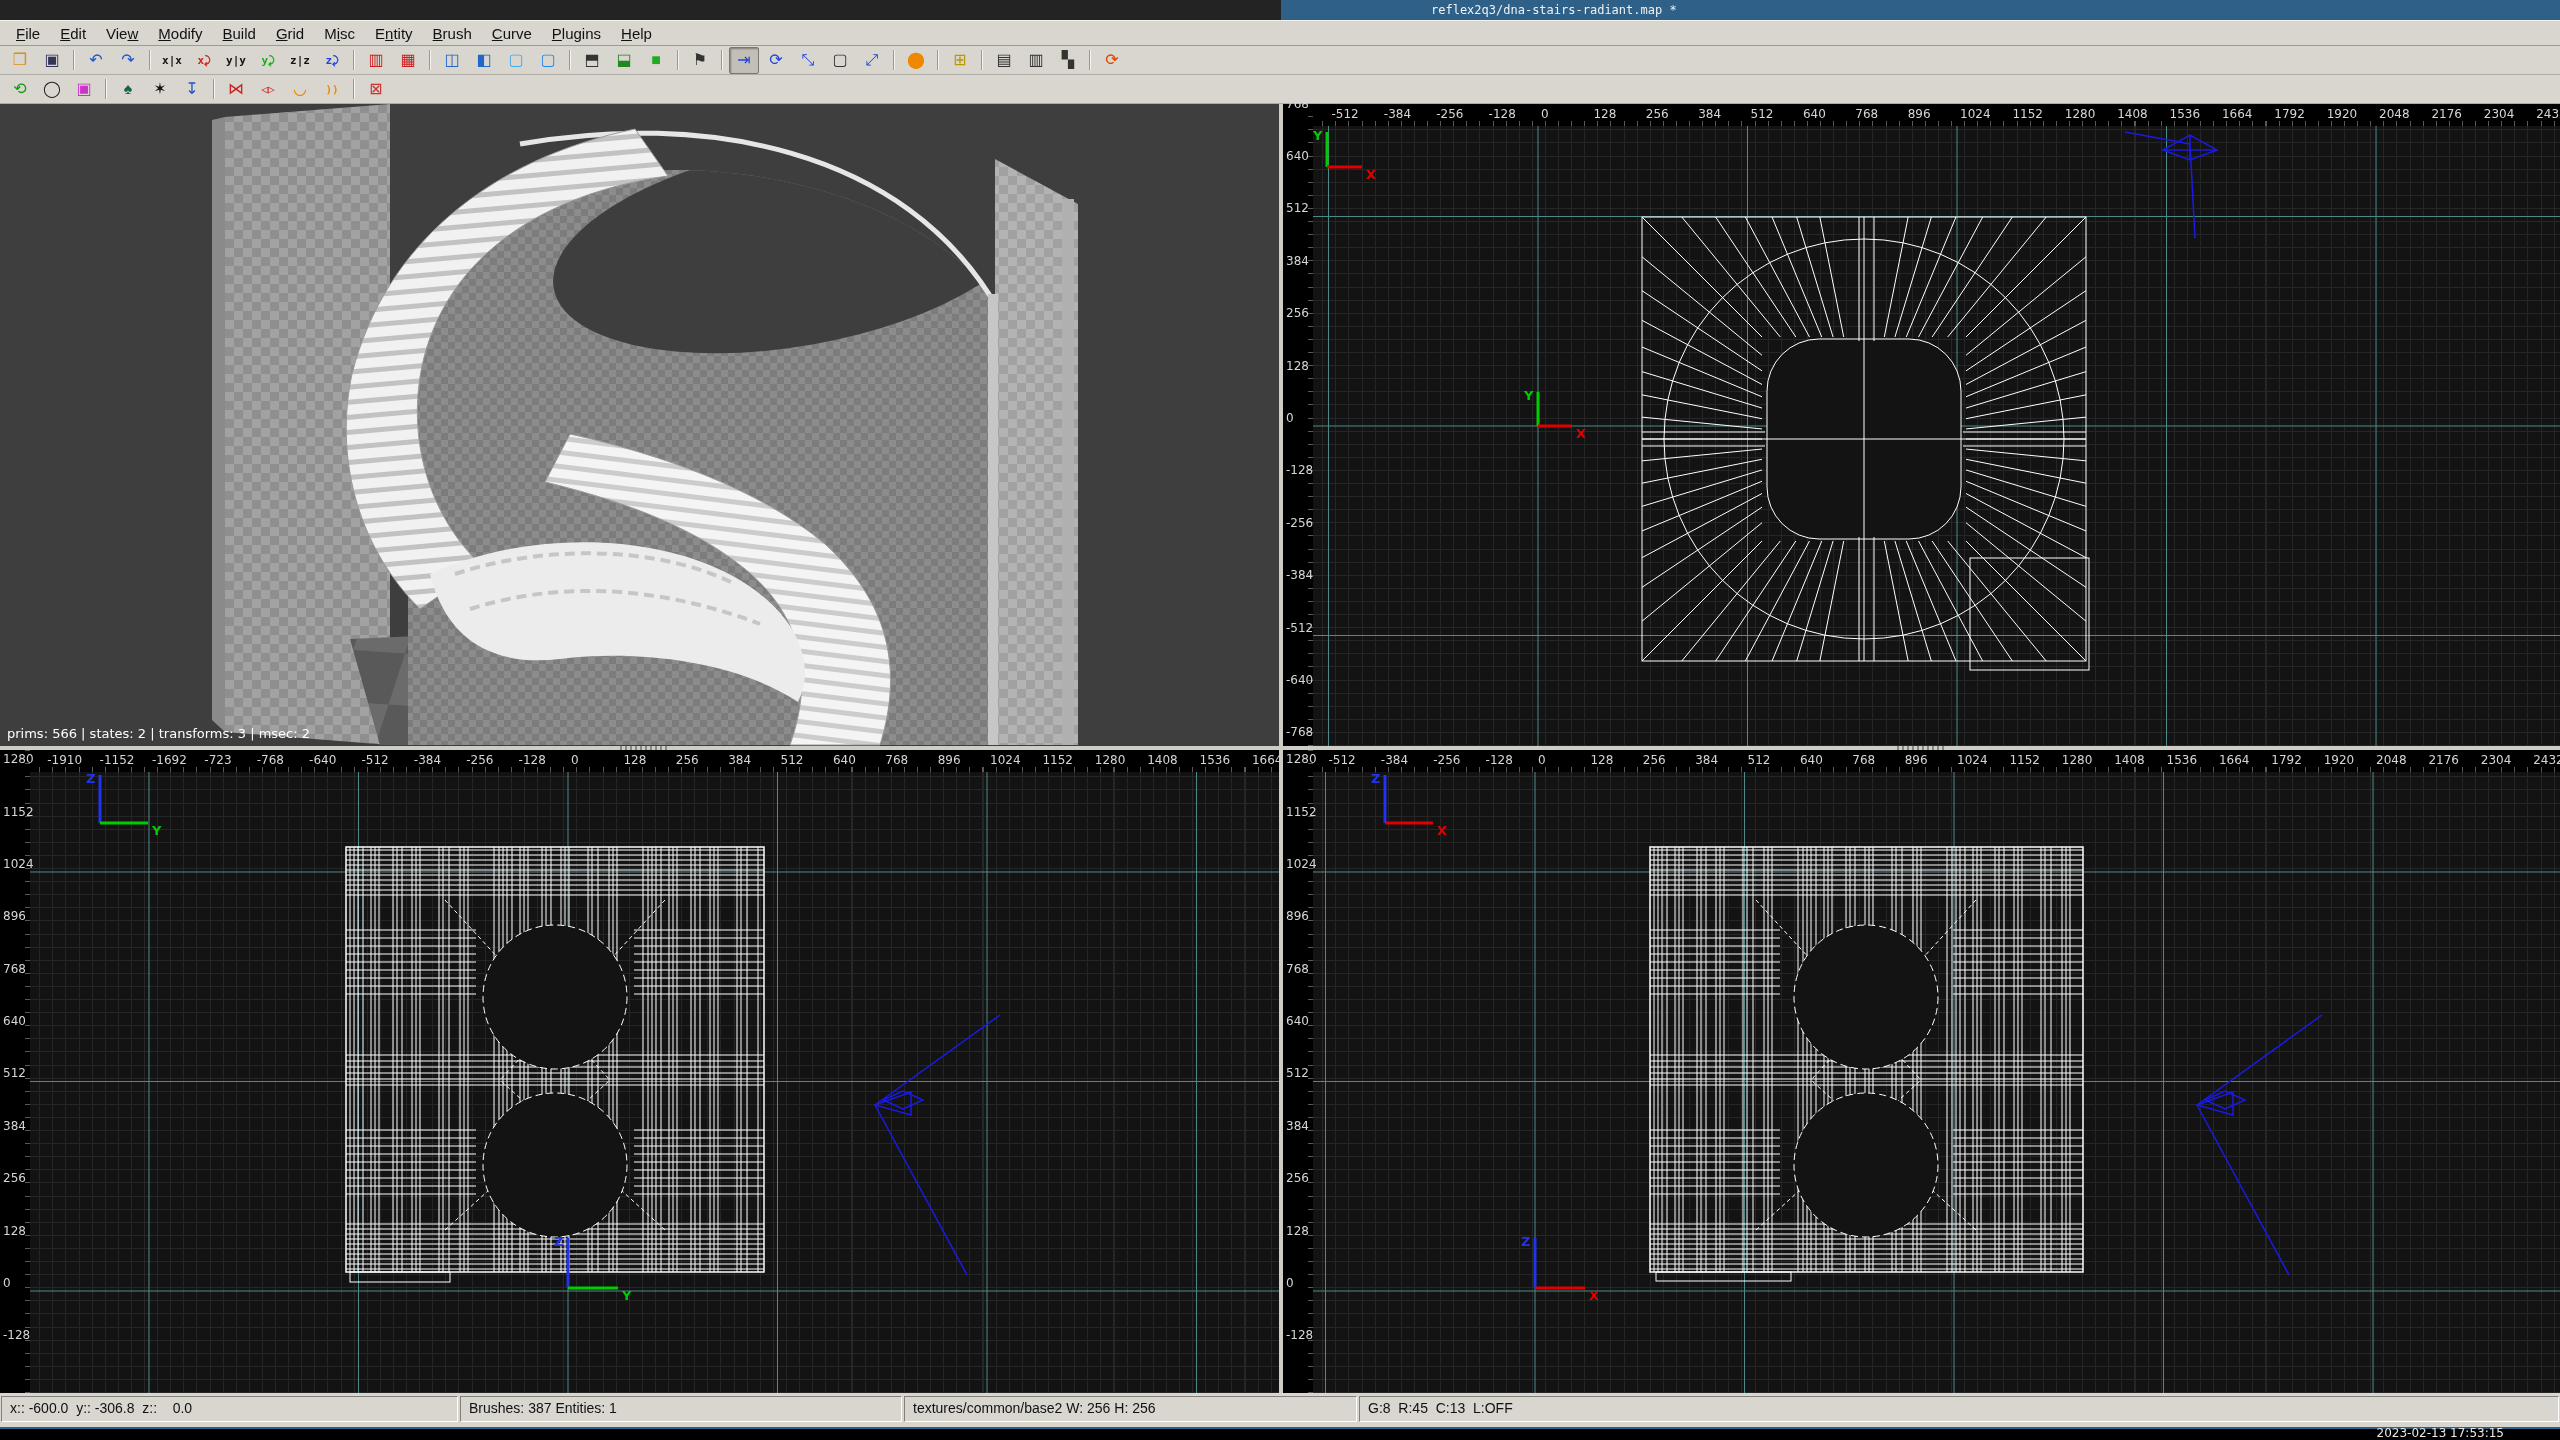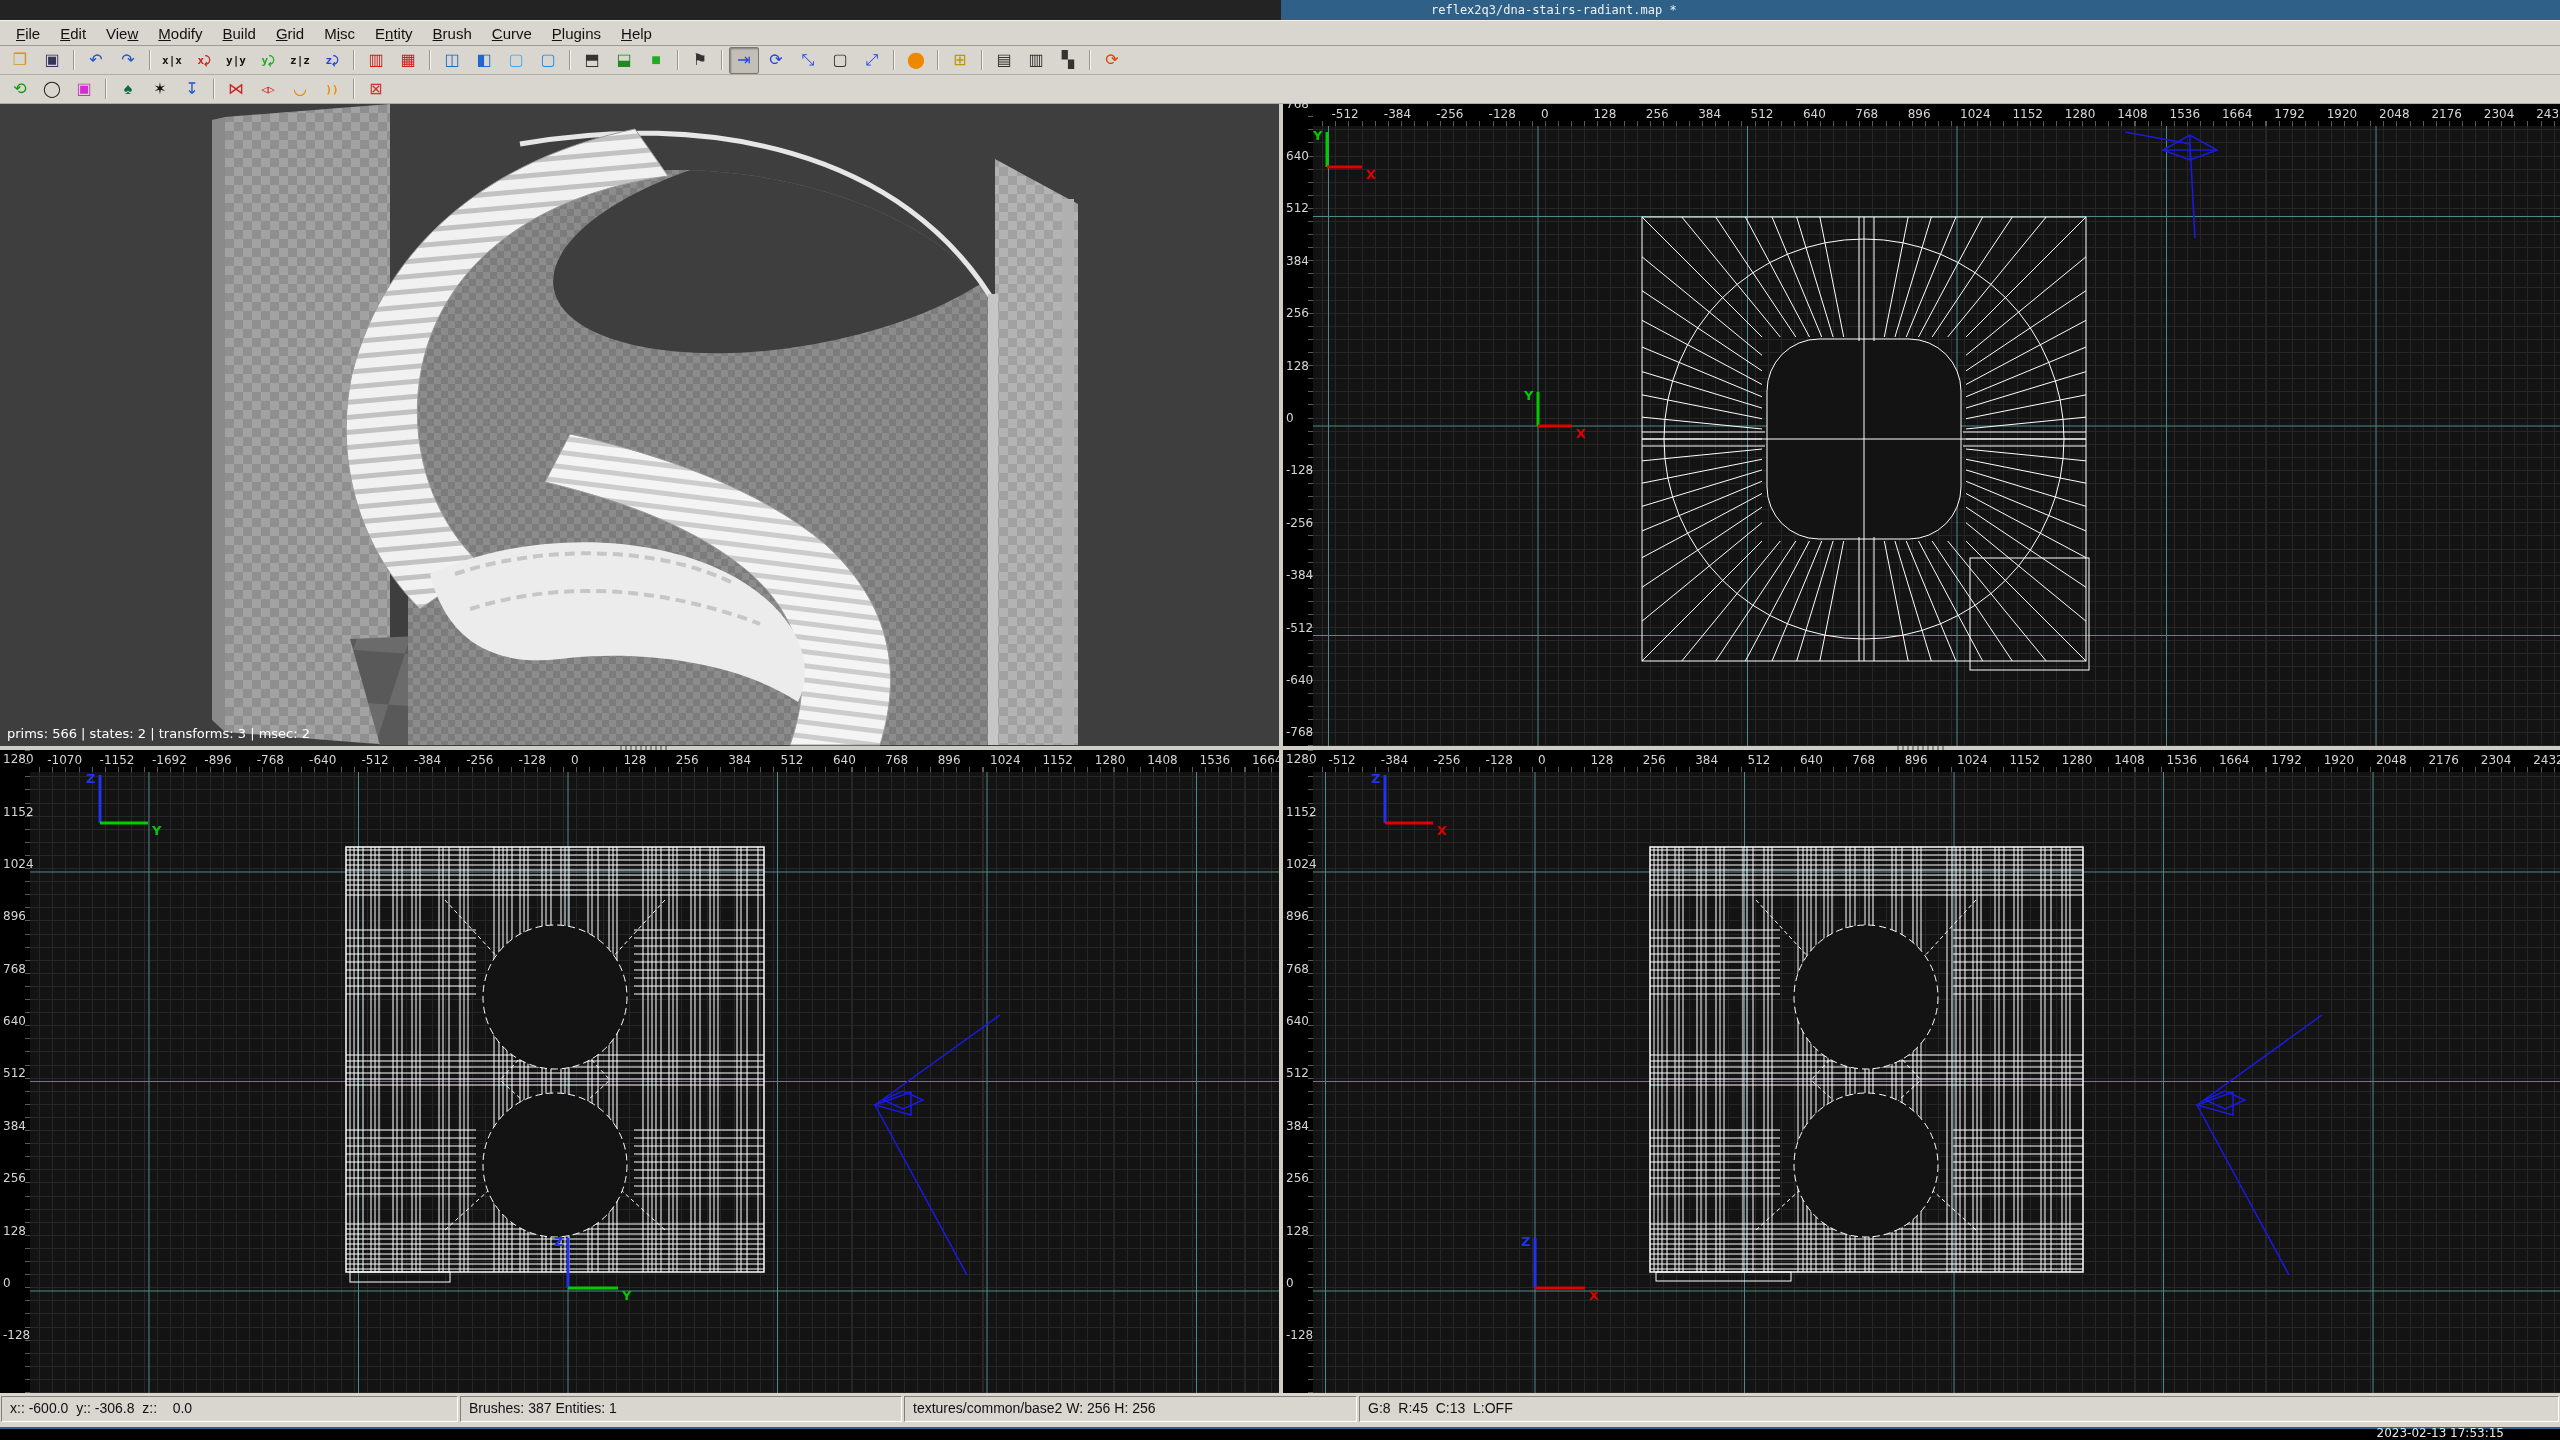--- a/index.html
+++ b/index.html
@@ -474,24 +474,24 @@
       <text x="554" y="496" fill="#2233ee" font-size="13" font-weight="bold" font-family="DejaVu Sans">Z</text>
       <text x="622" y="550" fill="#00cc00" font-size="13" font-weight="bold" font-family="DejaVu Sans">Y</text>
       <g stroke="#1a1ae6" fill="none" stroke-width="1.5">
         <polygon points="875,355 911,342 911,365"></polygon>
         <polygon points="883,350 903,341 923,350 903,359"></polygon>
         <line x1="875" y1="355" x2="1000" y2="265"></line>
         <line x1="875" y1="355" x2="967" y2="525"></line>
       </g>
     </svg>
   <div class="ruler-x">
-      <span class="rlabel" style="left: 47.224px; top: 3px;">-1070</span>
+      <span class="rlabel" style="left: 47.224px; top: 3px;">-1910</span>
       <span class="rlabel" style="left: 99.6016px; top: 3px;">-1152</span>
       <span class="rlabel" style="left: 151.979px; top: 3px;">-1692</span>
-      <span class="rlabel" style="left: 204.357px; top: 3px;">-896</span>
+      <span class="rlabel" style="left: 204.357px; top: 3px;">-723</span>
       <span class="rlabel" style="left: 256.734px; top: 3px;">-768</span>
       <span class="rlabel" style="left: 309.112px; top: 3px;">-640</span>
       <span class="rlabel" style="left: 361.49px; top: 3px;">-512</span>
       <span class="rlabel" style="left: 413.867px; top: 3px;">-384</span>
       <span class="rlabel" style="left: 466.245px; top: 3px;">-256</span>
       <span class="rlabel" style="left: 518.622px; top: 3px;">-128</span>
       <span class="rlabel" style="left: 571px; top: 3px;">0</span>
       <span class="rlabel" style="left: 623.378px; top: 3px;">128</span>
       <span class="rlabel" style="left: 675.755px; top: 3px;">256</span>
       <span class="rlabel" style="left: 728.133px; top: 3px;">384</span>

